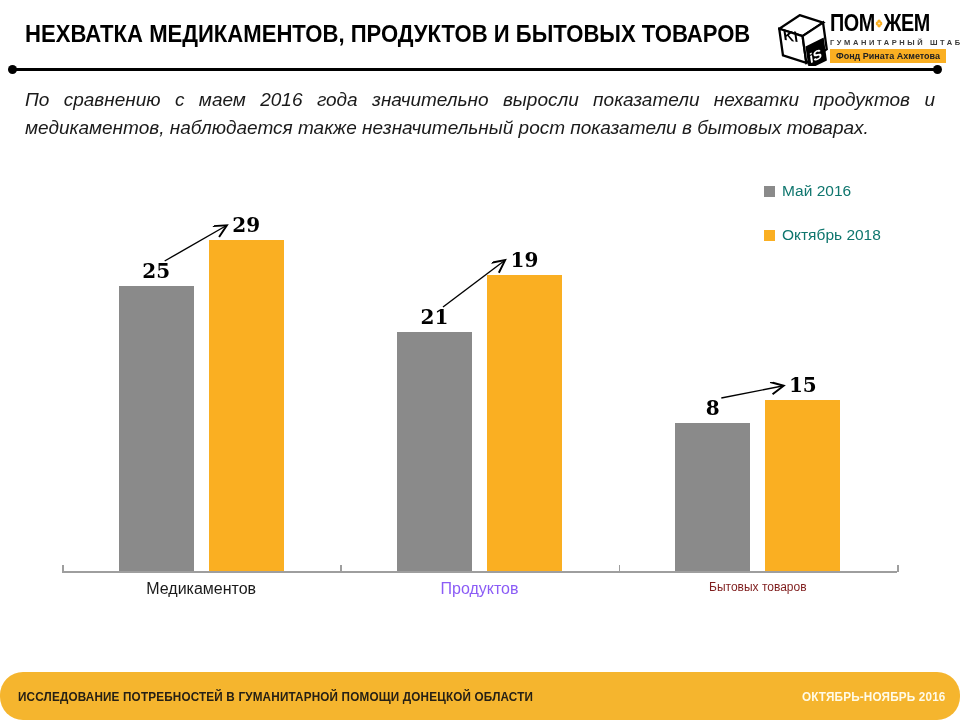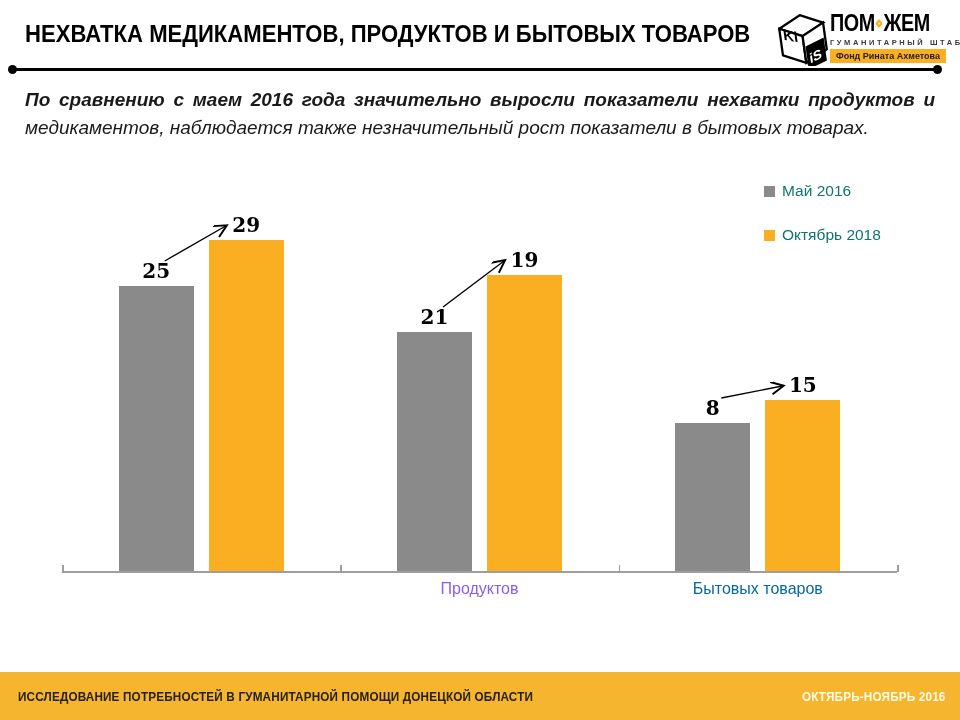--- a/index.html
+++ b/index.html
@@ -27,33 +27,33 @@
            transform:scaleX(0.86); transform-origin:left top; white-space:nowrap; color:#000; height:26px;}
   .brand svg { margin:0 1px; }
   .tagline { font-size:7.5px; font-weight:bold; letter-spacing:2.6px; color:#3a3a3a; margin-top:2px; white-space:nowrap; }
   .fund { margin-top:2px; border-radius:0; font-size:9px; font-weight:bold; color:#222;
           text-align:center; padding:2px 0 2px 0; }
   
   .subtitle {
     position:absolute; left:25px; top:86px; width:910px;
     font-style:italic; font-size:19px; line-height:28px; color:#1a1a1a;
   }
-  .subtitle .l1 { text-align:justify; text-align-last:justify;font-weight:bold; }
+  .subtitle .l1 { text-align:justify; text-align-last:justify; }
   
   .legend { position:absolute; left:764px; top:182px; }
   .legend-item { display:flex; align-items:center; margin-bottom:26px; }
   .legend-swatch { width:11px; height:11px; margin-right:7px; flex:none; }
   .legend-label { font-size:15.5px; color:#0f766e; white-space:nowrap; }
   
   .plot { position:absolute; left:0; top:0; width:960px; height:720px; }
   .plot svg.arrows { position:absolute; left:0; top:0; }
   
   .footnote { position:absolute; left:58px; top:640px; font-style:italic; font-size:15px; color:#222; white-space:pre-wrap; }
   
-  .footer { position:absolute; left:0; top:672px; width:960px; height:48px; display:flex; align-items:center; }
+  .footer { position:absolute; left:0; top:672px; width:960px; height:48px; display:flex; align-items:center;border-radius:23px; }
   .footer-left { margin-left:18px; font-size:13px; font-weight:bold; color:#262015; letter-spacing:0.2px;
                  transform:scaleX(0.9); transform-origin:left center; white-space:nowrap; flex:1; }
   .footer-right { margin-right:14px; font-size:13px; font-weight:bold; color:#fffbe8; letter-spacing:0.2px;
                   transform:scaleX(0.9); transform-origin:right center; white-space:nowrap; }
 </style>
 </head>
 <body>
 
 <div class="slide">
 
@@ -122,30 +122,31 @@
           </marker>
         </defs>
         <line x1="164.66666666666666" y1="261" x2="225.66666666666666" y2="226" stroke="#000" stroke-width="1.4" marker-end="url(#ah)"></line>
         <line x1="443" y1="307" x2="504" y2="261" stroke="#000" stroke-width="1.4" marker-end="url(#ah)"></line>
         <line x1="721.3333333333333" y1="398" x2="782.3333333333333" y2="386" stroke="#000" stroke-width="1.4" marker-end="url(#ah)"></line>
       </svg>
       <div style="position: absolute; left: 118.667px; top: 286px; width: 75px; height: 285px; background: rgb(138, 138, 138);"></div>
       <div style="position: absolute; left: 126.167px; top: 259px; width: 60px; text-align: center; font: bold 20px &quot;DejaVu Serif&quot;, serif; color: rgb(0, 0, 0);">25</div>
       <div style="position: absolute; left: 208.667px; top: 240px; width: 75px; height: 331px; background: rgb(250, 175, 34);"></div>
       <div style="position: absolute; left: 216.167px; top: 213px; width: 60px; text-align: center; font: bold 20px &quot;DejaVu Serif&quot;, serif; color: rgb(0, 0, 0);">29</div>
+      <div style="position: absolute; left: 62px; top: 580px; width: 278.333px; text-align: center; font-size: 16px; color: rgb(26, 26, 26);">Медикаментов</div>
       <div style="position: absolute; left: 397px; top: 332px; width: 75px; height: 239px; background: rgb(138, 138, 138);"></div>
       <div style="position: absolute; left: 404.5px; top: 305px; width: 60px; text-align: center; font: bold 20px &quot;DejaVu Serif&quot;, serif; color: rgb(0, 0, 0);">21</div>
       <div style="position: absolute; left: 487px; top: 275px; width: 75px; height: 296px; background: rgb(250, 175, 34);"></div>
       <div style="position: absolute; left: 494.5px; top: 248px; width: 60px; text-align: center; font: bold 20px &quot;DejaVu Serif&quot;, serif; color: rgb(0, 0, 0);">19</div>
       <div style="position: absolute; left: 340.333px; top: 580px; width: 278.333px; text-align: center; font-size: 16px; color: #8b5cf6;">Продуктов</div>
       <div style="position: absolute; left: 675.333px; top: 423px; width: 75px; height: 148px; background: rgb(138, 138, 138);"></div>
       <div style="position: absolute; left: 682.833px; top: 396px; width: 60px; text-align: center; font: bold 20px &quot;DejaVu Serif&quot;, serif; color: rgb(0, 0, 0);">8</div>
       <div style="position: absolute; left: 765.333px; top: 400px; width: 75px; height: 171px; background: rgb(250, 175, 34);"></div>
       <div style="position: absolute; left: 772.833px; top: 373px; width: 60px; text-align: center; font: bold 20px &quot;DejaVu Serif&quot;, serif; color: rgb(0, 0, 0);">15</div>
-      <div style="position: absolute; left: 618.667px; top: 580px; width: 278.333px; text-align: center; font-size: 16px; color: #0369a1;">Бытовых товаров</div>
+      <div style="position: absolute; left: 618.667px; top: 580px; width: 278.333px; text-align: center; font-size: 12px; color: #7f1d1d;">Бытовых товаров</div>
     </div>
 
 
   <div class="footer" id="footer-bar" style="background: rgb(245, 181, 46);">
     <div class="footer-left">ИССЛЕДОВАНИЕ ПОТРЕБНОСТЕЙ В ГУМАНИТАРНОЙ ПОМОЩИ ДОНЕЦКОЙ ОБЛАСТИ</div>
     <div class="footer-right">ОКТЯБРЬ-НОЯБРЬ 2016</div>
   </div>
 
 </div>
 

